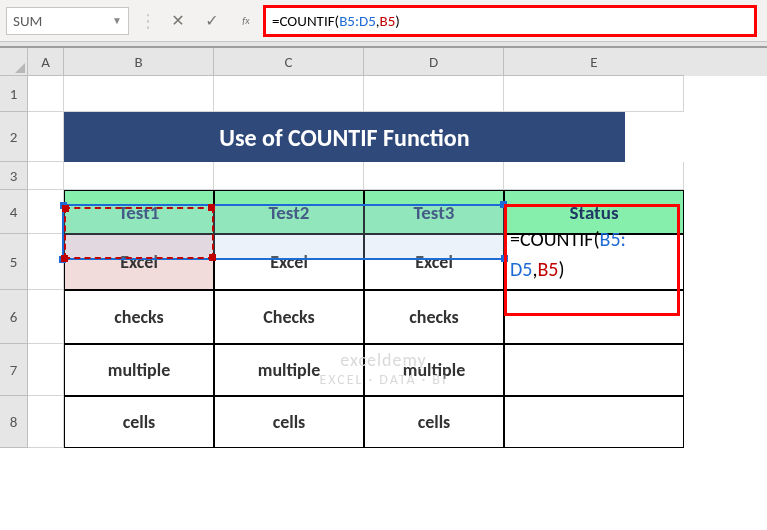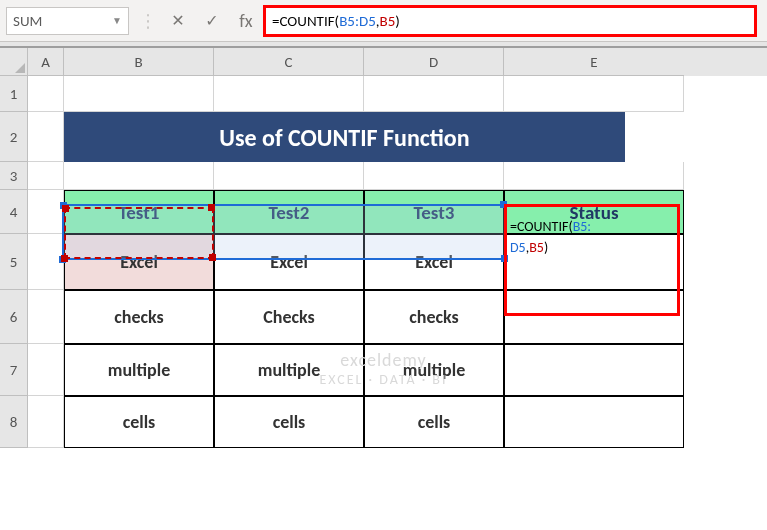--- a/index.html
+++ b/index.html
@@ -42,21 +42,21 @@
 }
 .fb-btn {
   width: 34px;
   height: 28px;
   display: flex;
   align-items: center;
   justify-content: center;
   color: #797774;
   font-size: 16px;
 }
-.fb-btn.fx { font-size: 18px; }
+.fb-btn.fx { font-style: italic; font-size: 10px; }
 .formula-input {
   flex: 1;
   height: 32px;
   background: #fff;
   border: 3px solid #ff0000;
   display: flex;
   align-items: center;
   padding: 0 6px;
   font-size: 15px;
   font-family: 'Segoe UI', Calibri, sans-serif;
@@ -239,23 +239,23 @@
   top: 156px;
   width: 176px;
   height: 112px;
   border: 3px solid #ff0000;
   pointer-events: none;
   z-index: 9;
 }
 .edit-text {
   position: absolute;
   left: 510px;
-  top: 168px;
+  top: 176px;
   width: 168px;
-  font-size: 14px;
+  font-size: 20px;
   line-height: 1.5;
   z-index: 8;
   pointer-events: none;
 }
 .edit-text .eq, .edit-text .fn, .edit-text .paren { color: #000; }
 .edit-text .ref1 { color: #1f6bd6; }
 .edit-text .ref2 { color: #c00000; }
 
 .watermark {
   position: absolute;

